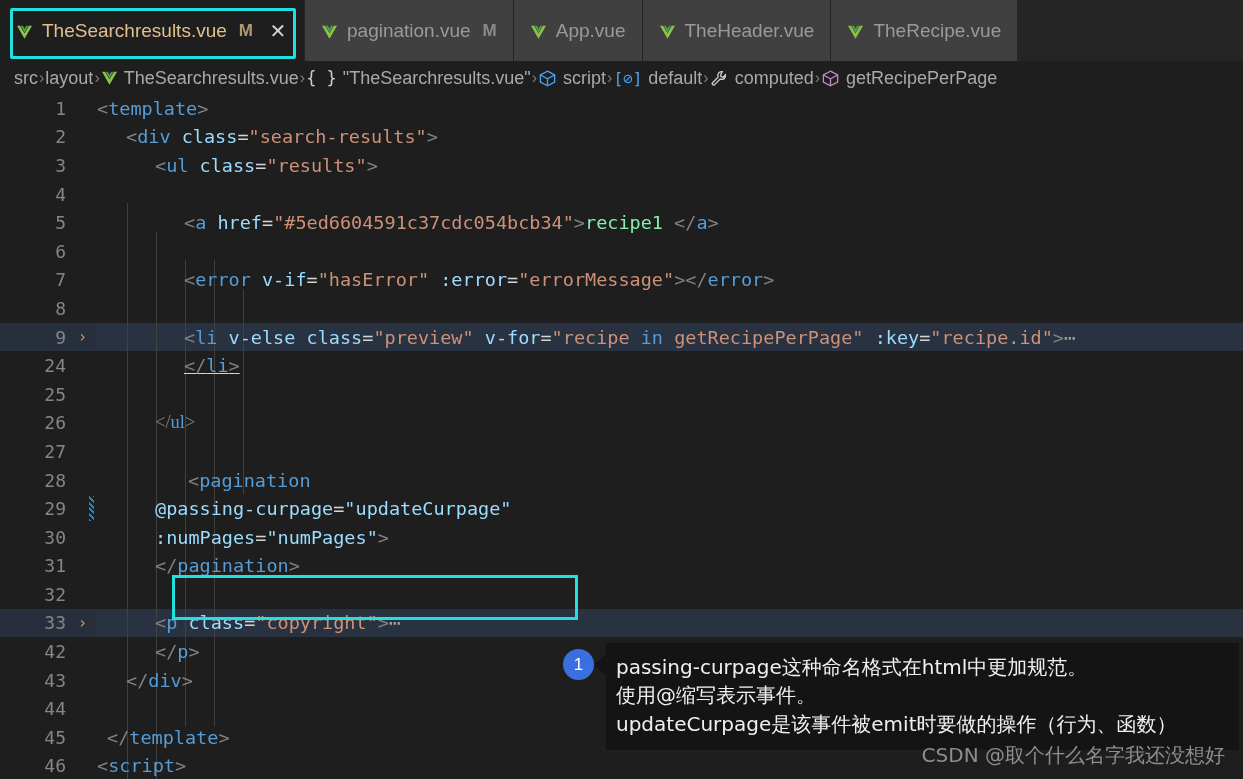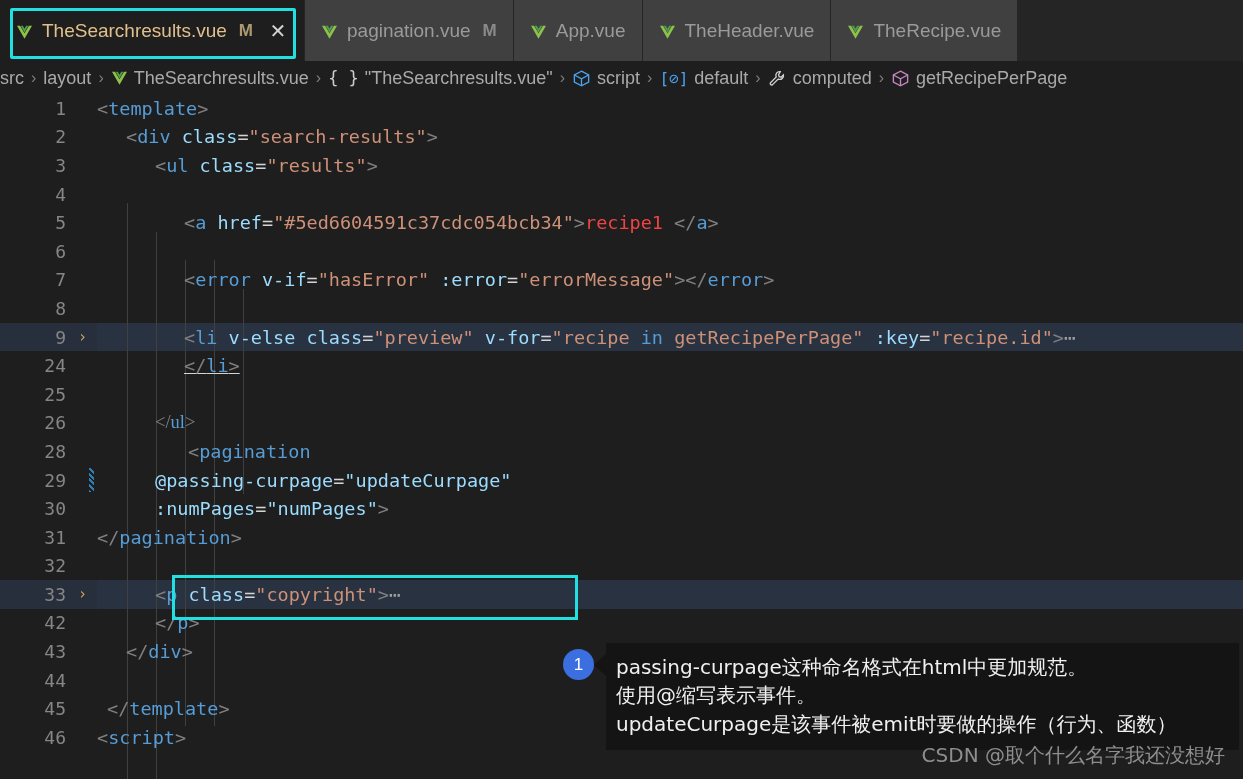--- a/index.html
+++ b/index.html
@@ -37,21 +37,21 @@
 
   
   .tab-highlight{
     position:absolute; left:10px; top:8px; width:286px; height:51px;
     border:3px solid #22e0e0; border-radius:2px; pointer-events:none; z-index:5;
   }
 
   
   .breadcrumb{
     height:32px; background:#1e1e1e; display:flex; align-items:center;
-    font-size:18px; color:#a9a9a9; gap:6px;
+    padding-left:14px; font-size:18px; color:#a9a9a9; 
     white-space:nowrap; overflow:hidden;
   }
   .crumb{ display:flex; align-items:center; gap:6px; }
   .sep{ color:#7d7d7d; font-size:16px; padding:0 1px; }
   .crumb .ic{ display:inline-flex; align-items:center; }
 
   
   .editor{
     position:relative; height:685px; background:#1e1e1e; overflow:hidden;
   }
@@ -86,21 +86,21 @@
   
   .guides{ position:absolute; left:0; top:0; right:0; bottom:0; z-index:1; }
   .guide{ position:absolute; width:1px; background:#404040; }
 
   
   .t-tag    { color:#569cd6; }
   .t-brack  { color:#808080; }
   .t-attr   { color:#9cdcfe; }
   .t-str    { color:#ce9178; }
   .t-eq     { color:#d4d4d4; }
-  .t-txt    { color:#ef4444; }
+  .t-txt    { color:#86efac; }
   .t-plain  { color:#d4d4d4; }
   .t-dots   { color:#a0a0a0; }
 
   
   .code-highlight{
     position:absolute; left:172px; top:481px; width:406px; height:45px;
     border:3px solid #22e0e0; background:transparent; z-index:8;
   }
 
   
@@ -304,39 +304,44 @@
         <span class="ln">25</span>
         <span class="fold"></span>
         <span class="code" style="margin-left: 87px;"></span>
       </div>
       <div class="row">
         <span class="ln">26</span>
         <span class="fold"></span>
         <span class="code" style="margin-left: 58px; font-family: Liberation Serif, serif;"><span class="t-brack">&lt;/</span><span class="t-tag">ul</span><span class="t-brack">&gt;</span></span>
       </div>
       <div class="row">
+        <span class="ln">27</span>
+        <span class="fold"></span>
+        <span class="code" style="margin-left: 58px;"></span>
+      </div>
+      <div class="row">
         <span class="ln">28</span>
         <span class="fold"></span>
         <span class="code" style="margin-left: 91px;"><span class="t-brack">&lt;</span><span class="t-tag">pagination</span></span>
       </div>
       <div class="row">
         <span class="ln">29</span>
         <span class="fold"></span>
         <div class="gutter-mod"></div>
         <span class="code" style="margin-left: 58px;"><span class="t-attr">@passing-curpage</span><span class="t-eq">=</span><span class="t-attr">"updateCurpage"</span></span>
       </div>
       <div class="row">
         <span class="ln">30</span>
         <span class="fold"></span>
         <span class="code" style="margin-left: 58px;"><span class="t-attr">:numPages</span><span class="t-eq">=</span><span class="t-attr">"numPages"</span><span class="t-brack">&gt;</span></span>
       </div>
       <div class="row">
         <span class="ln">31</span>
         <span class="fold"></span>
-        <span class="code" style=""><span class="t-brack">&lt;/</span><span class="t-tag">pagination</span><span class="t-brack">&gt;</span></span>
+        <span class="code" style="margin-left: 58px;"><span class="t-brack">&lt;/</span><span class="t-tag">pagination</span><span class="t-brack">&gt;</span></span>
       </div>
       <div class="row">
         <span class="ln">32</span>
         <span class="fold"></span>
         <span class="code" style="margin-left: 58px;"></span>
       </div>
       <div class="row sel">
         <div class="hl-bg"></div>
         <span class="ln">33</span>
         <span class="fold">›</span>

